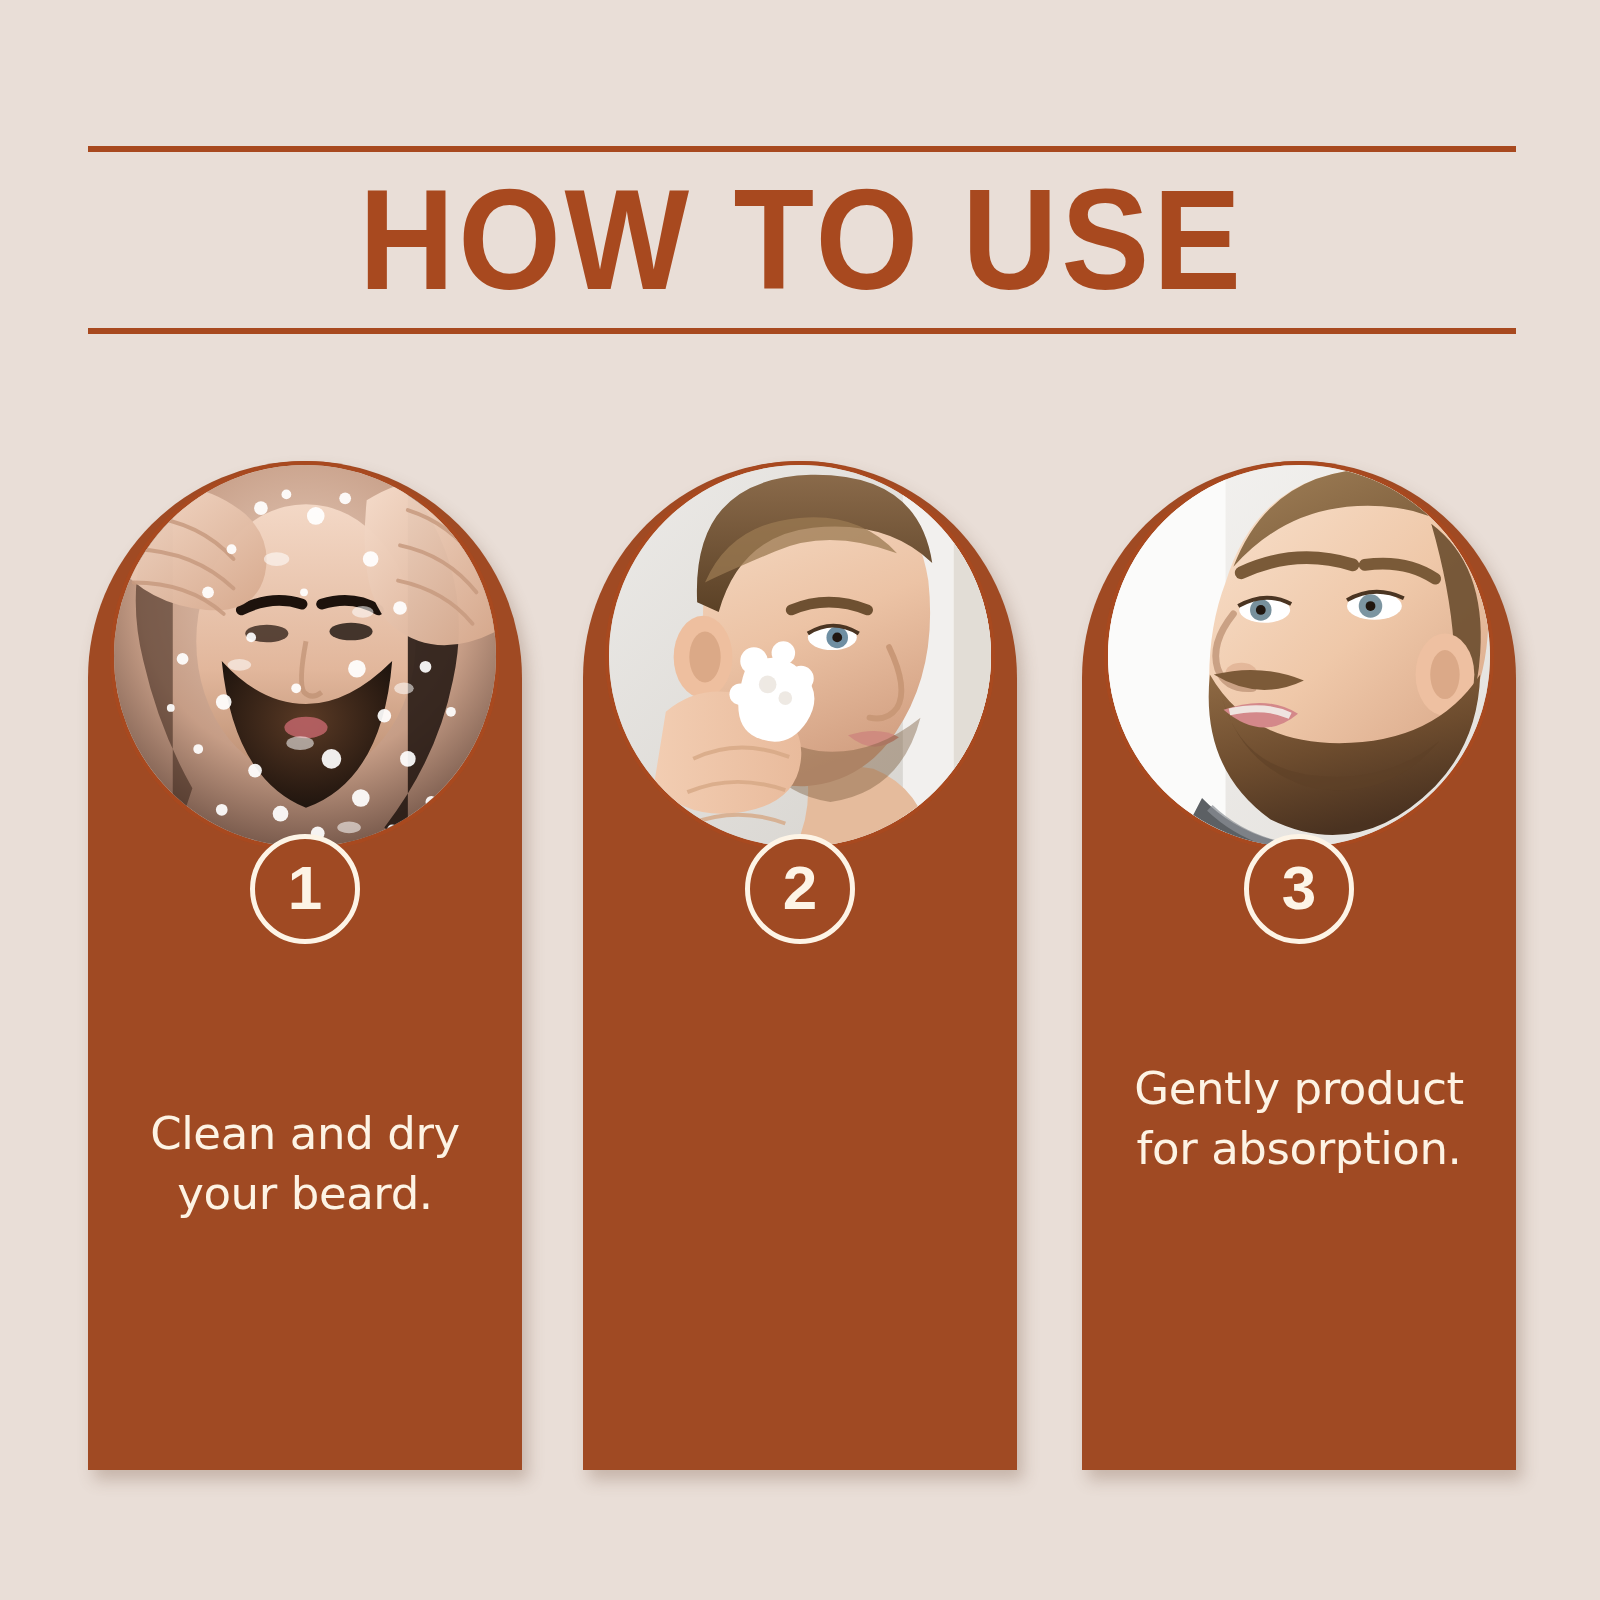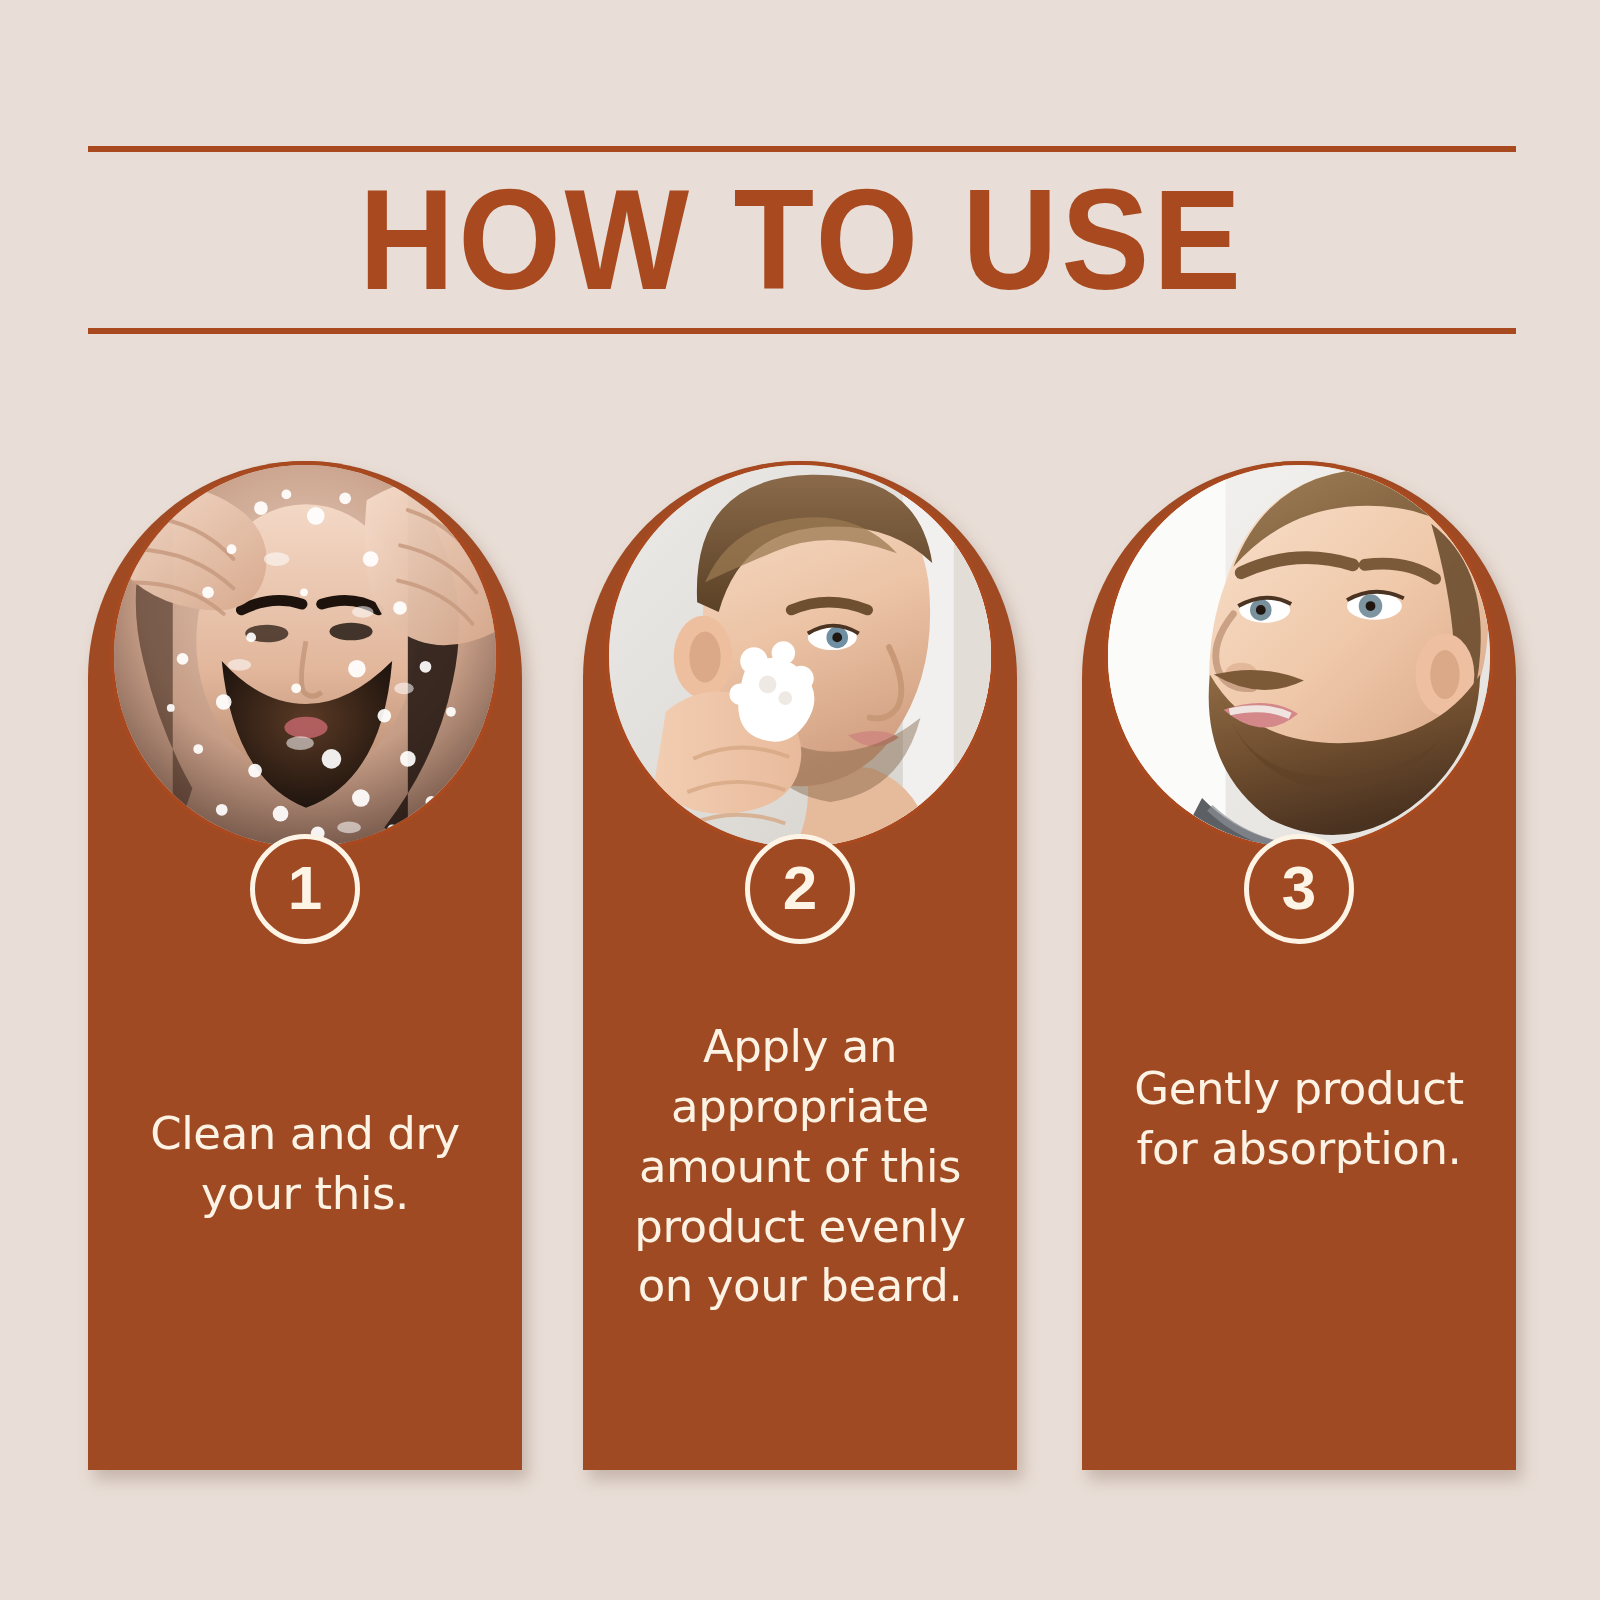--- a/index.html
+++ b/index.html
@@ -265,21 +265,21 @@
               <ellipse cx="240" cy="370" rx="12" ry="6"></ellipse>
             </g>
           </g>
         </svg>
       </div>
 
       <div class="badge">
         <span class="badge-num">1</span>
       </div>
 
-      <div class="caption caption-1">Clean and dry your this.</div>
+      <div class="caption caption-1">Clean and dry your beard.</div>
     </div>
 
     <div class="step step-2">
       <div class="panel"></div>
 
       <div class="photo-ring">
         <svg viewBox="0 0 390 390" preserveAspectRatio="xMidYMid slice">
           <defs>
             <linearGradient id="p2bg" x1="0" y1="0" x2="1" y2="1">
               <stop offset="0%" stop-color="#eceae7"></stop>
@@ -347,21 +347,20 @@
             <circle cx="162" cy="224" r="9"></circle>
             <circle cx="180" cy="238" r="7"></circle>
           </g>
         </svg>
       </div>
 
       <div class="badge">
         <span class="badge-num">2</span>
       </div>
 
-      <div class="caption caption-2">Apply an appropriate amount of this product evenly on your beard.</div>
     </div>
 
     <div class="step step-3">
       <div class="panel"></div>
 
       <div class="photo-ring">
         <svg viewBox="0 0 390 390" preserveAspectRatio="xMidYMid slice">
           <defs>
             <linearGradient id="p3bg" x1="0" y1="0" x2="1" y2="1">
               <stop offset="0%" stop-color="#f4f3f1"></stop>

